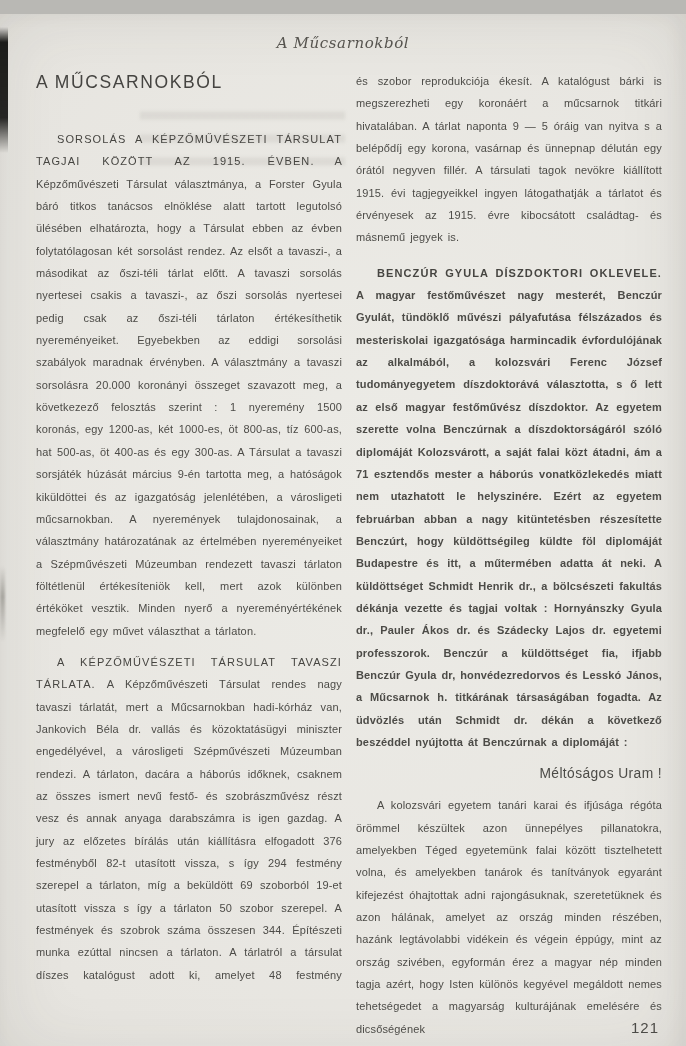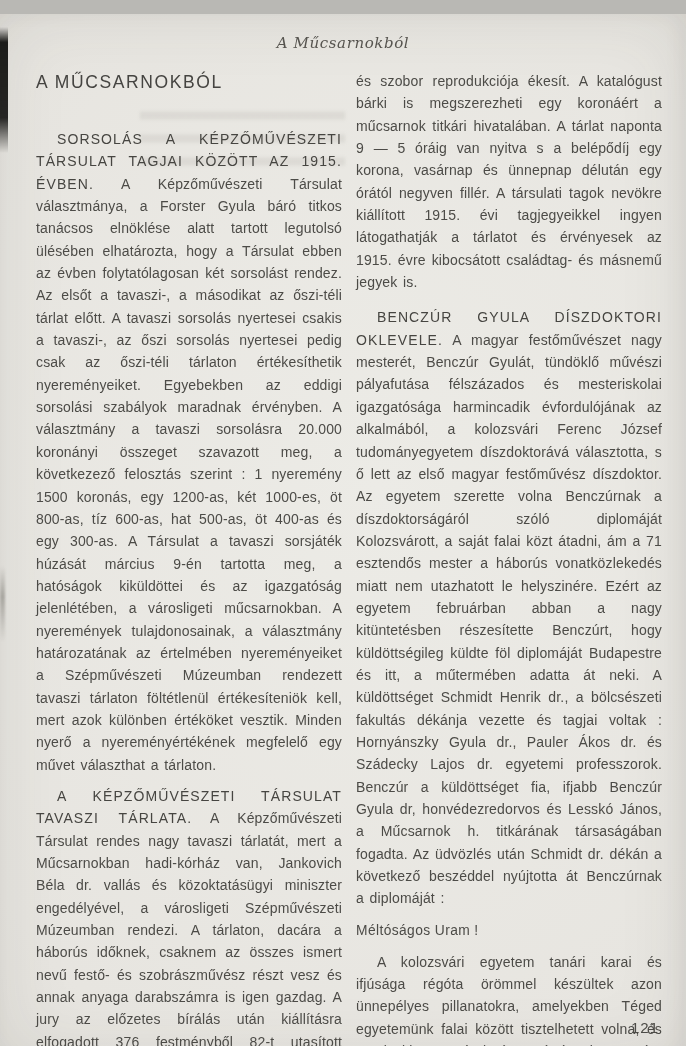--- a/index.html
+++ b/index.html
@@ -47,39 +47,39 @@
   .col{width:306px;}
   .col-right{width:306px;}
   .doc-title{
     font-size:17.5px;font-weight:400;color:#454441;
     letter-spacing:1.6px;
     margin:0 0 34px 0;
     line-height:24px;
   }
   p.para{
     margin:0;
-    font-size:14px;
+    font-size:11px;
     line-height:22.35px;
     text-align:justify;
     letter-spacing:0.15px;
     word-spacing:1.6px;
     color:#4c4b47;
   }
   p.indent{text-indent:21px;}
   p.cont-next{text-align-last:justify;}
   p.gap-before{margin-top:9px;}
-  p.gap-before-lg{margin-top:13px;}
+  p.gap-before-lg{margin-top:13px;font-weight:bold;}
   .runin{
     color:#464541;
     letter-spacing:1.1px;
     word-spacing:2px;
   }
   .salutation{
     margin:10px 0 9px 0;
-    text-align:left;
+    text-align:right;
     font-size:13.8px;
     line-height:22px;
     color:#4c4b47;
     letter-spacing:0.4px;
   }
   .page-number{
     position:absolute;right:27px;bottom:24px;
     font-size:15px;color:#4c4b47;letter-spacing:1px;
   }
 </style>

